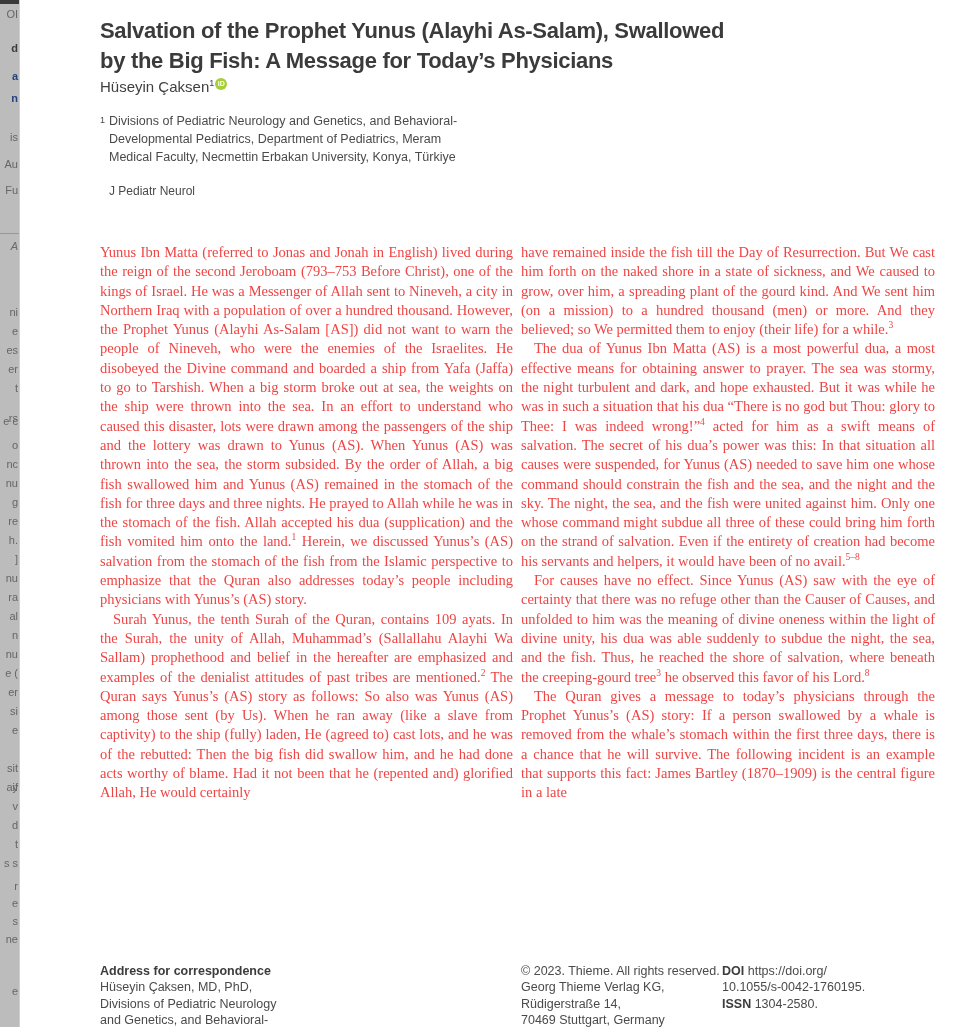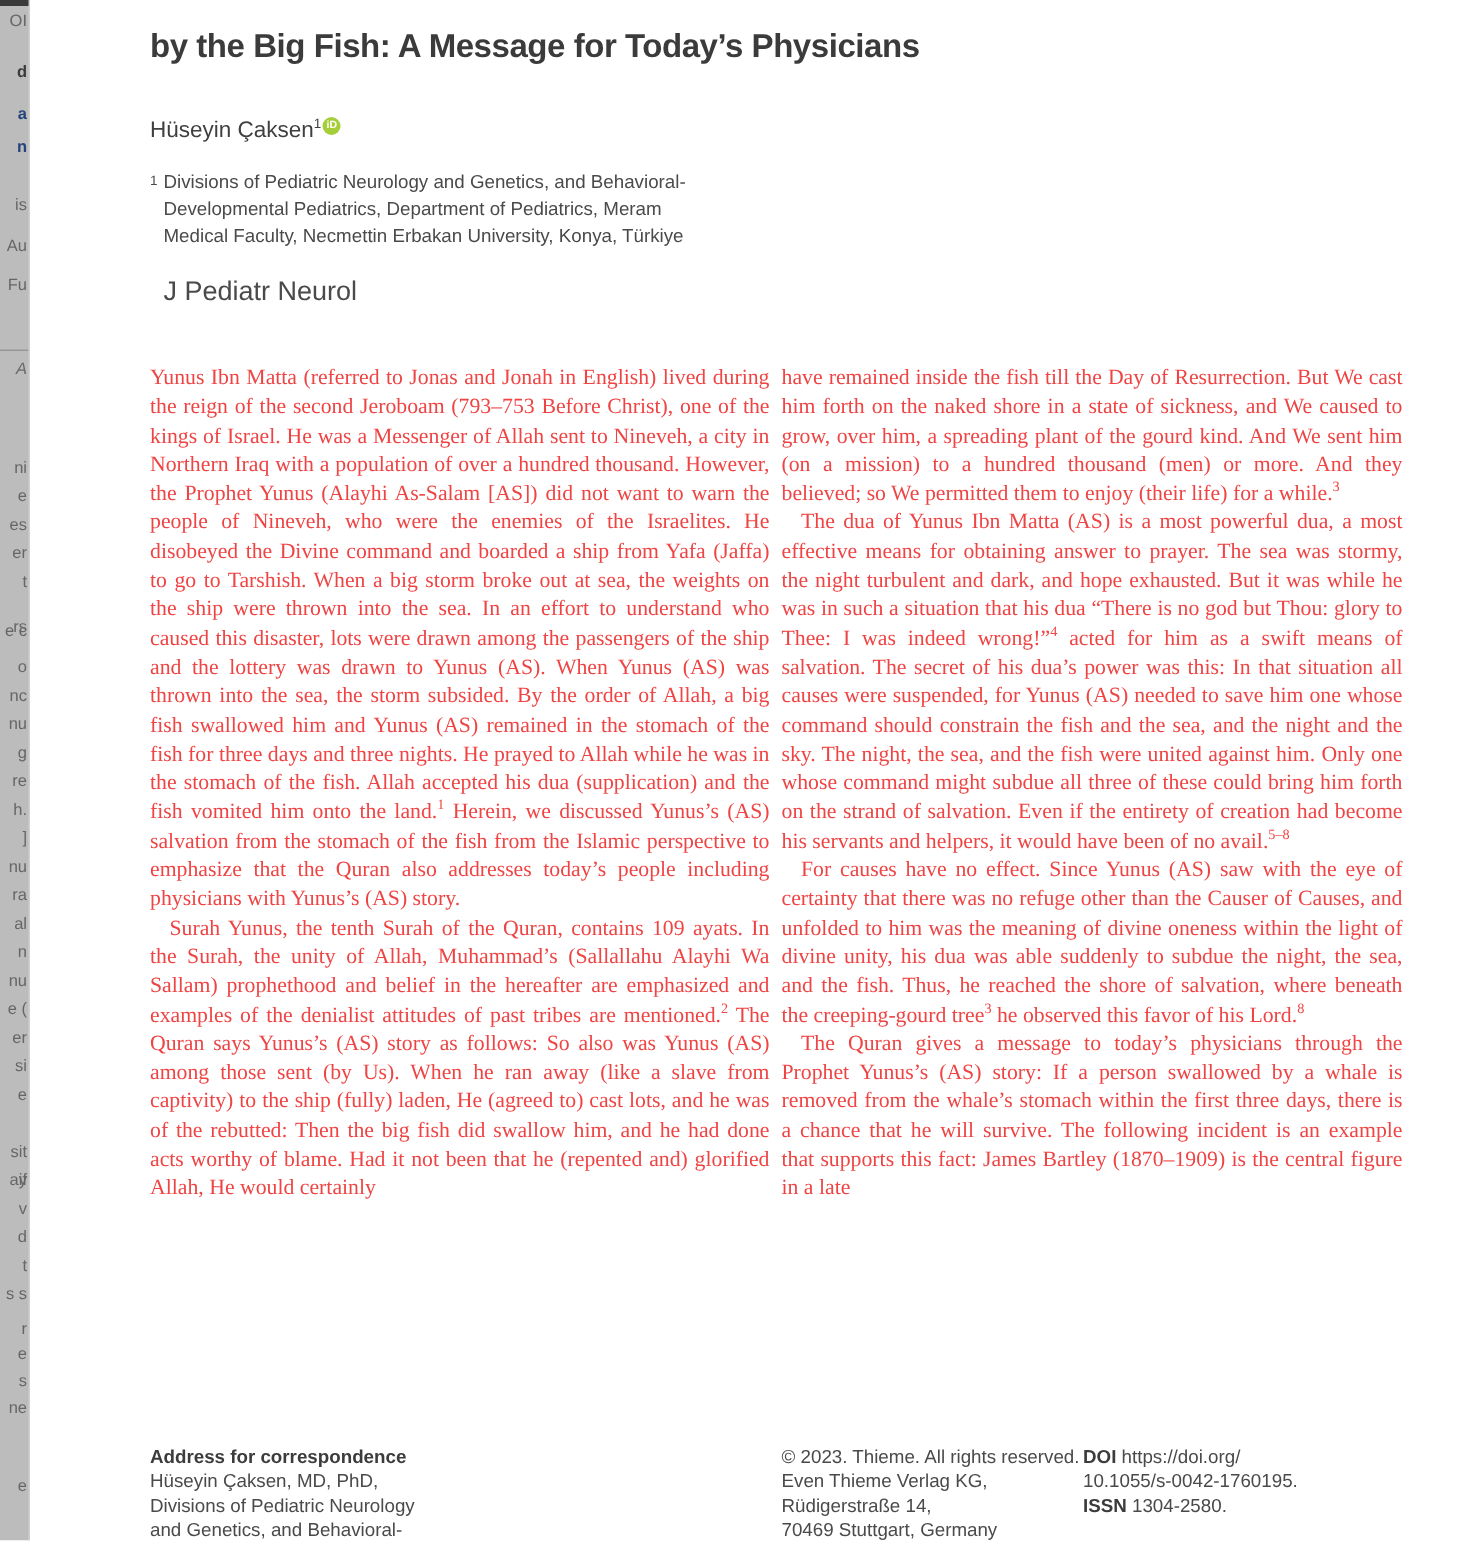--- a/index.html
+++ b/index.html
@@ -40,21 +40,21 @@
     background:#A6CE39;color:#fff;font-size:7px;line-height:12px;font-weight:bold;
     text-align:center;vertical-align:super;margin-left:1px;
   }
   .affiliation{
     position:absolute;left:100px;top:112px;width:360px;
     font-size:12.5px;line-height:18px;color:#4a4a4a;padding-left:9px;
   }
   .affiliation sup{position:absolute;left:0;top:-1px;font-size:9px;}
   .journal-ref{
     position:absolute;left:109px;top:184px;
-    font-size:18px;color:#4a4a4a;
+    font-size:12px;color:#4a4a4a;
   }
 
   
   .col{
     position:absolute;top:243px;
     font-family:"Liberation Serif",serif;
     font-size:14.5px;line-height:19.3px;color:#ef4444;
     text-align:justify;
   }
   .col-left{left:100px;width:413px;}
@@ -117,20 +117,21 @@
       <span class="frag g" style="top: 880px;">r</span>
       <span class="frag g" style="top: 897px;">e</span>
       <span class="frag g" style="top: 915px;">s</span>
       <span class="frag g" style="top: 933px;">ne</span>
       <span class="frag g" style="top: 985px;">e</span>
     </div>
   <div class="divider"></div>
 </div>
 
 <div class="title">
+  <div>Salvation of the Prophet Yunus (Alayhi As-Salam), Swallowed</div>
   <div>by the Big Fish: A Message for Today’s Physicians</div>
 </div>
 
 <div class="author-line"><span>Hüseyin Çaksen</span><sup>1</sup><span class="orcid">iD</span>
 </div>
 
 <div class="affiliation">
   <sup>1</sup>
   <div>
       <div>Divisions of Pediatric Neurology and Genetics, and Behavioral-</div>
@@ -156,21 +157,21 @@
   <div class="lbl">Address for correspondence</div>
   <div>
       <div>Hüseyin Çaksen, MD, PhD,</div>
       <div>Divisions of Pediatric Neurology</div>
       <div>and Genetics, and Behavioral-</div>
     </div>
 </div>
 
 <div class="footer-col footer-mid">
     <div>© 2023. Thieme. All rights reserved.</div>
-    <div>Even Thieme Verlag KG,</div>
+    <div>Georg Thieme Verlag KG,</div>
     <div>Rüdigerstraße 14,</div>
     <div>70469 Stuttgart, Germany</div>
   </div>
 
 <div class="footer-col footer-right">
     <div><span class="lbl">DOI </span><span>https://doi.org/</span></div>
     <div><span>10.1055/s-0042-1760195.</span></div>
     <div><span class="lbl">ISSN </span><span>1304-2580.</span></div>
   </div>
 

